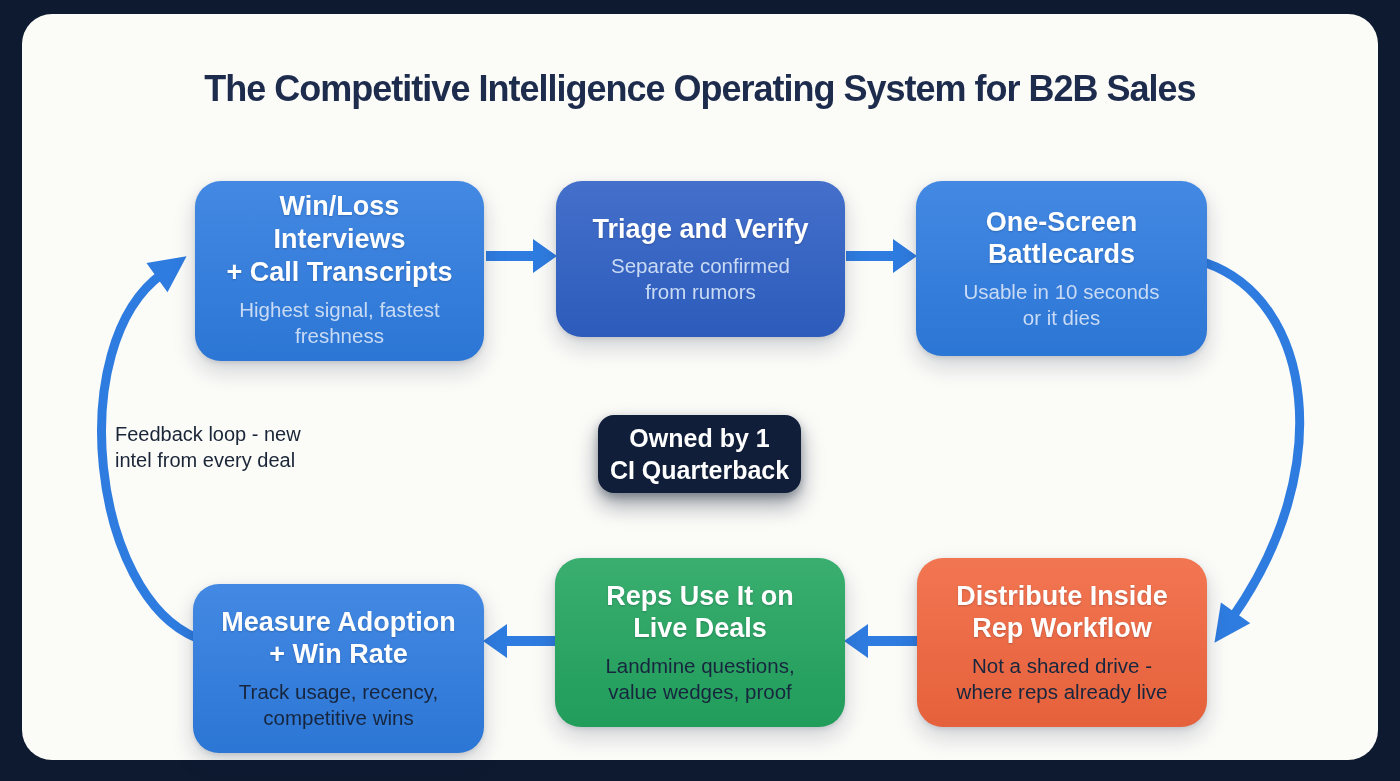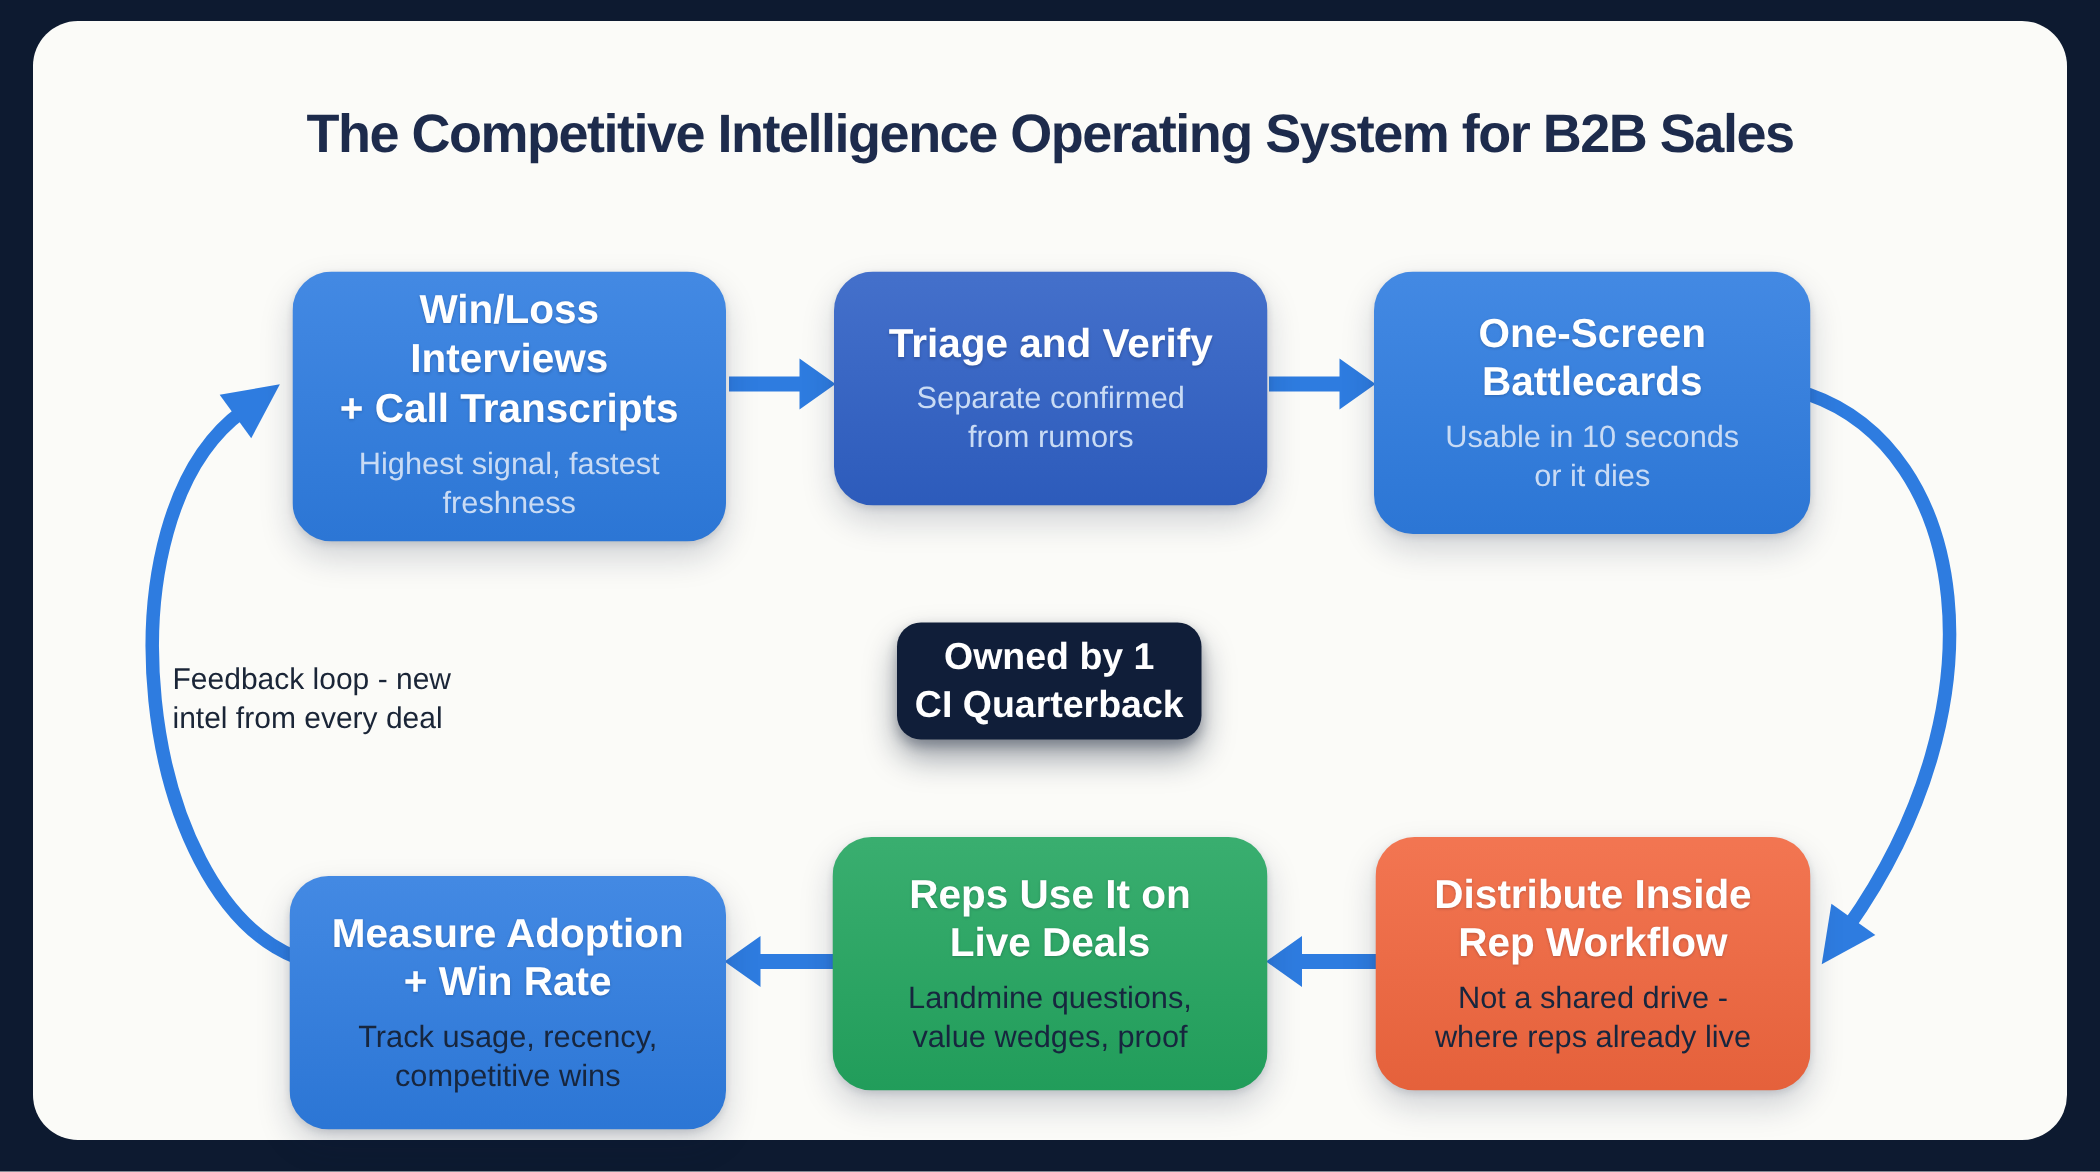--- a/index.html
+++ b/index.html
@@ -100,21 +100,21 @@
     font-weight: bold;
     font-size: 25px;
     line-height: 1.3;
     white-space: pre-line;
     box-shadow: 0 12px 22px rgba(13,26,48,0.40), 0 4px 8px rgba(13,26,48,0.28);
   }
 
   .note {
     position: absolute;
     z-index: 2;
-    left: 115px; top: 440px;
+    left: 115px; top: 421px;
     width: 220px;
     font-size: 20px;
     line-height: 1.32;
     color: #1A2537;
     white-space: pre-line;
     text-align: left;
   }
 </style>
 </head>
 <body>

